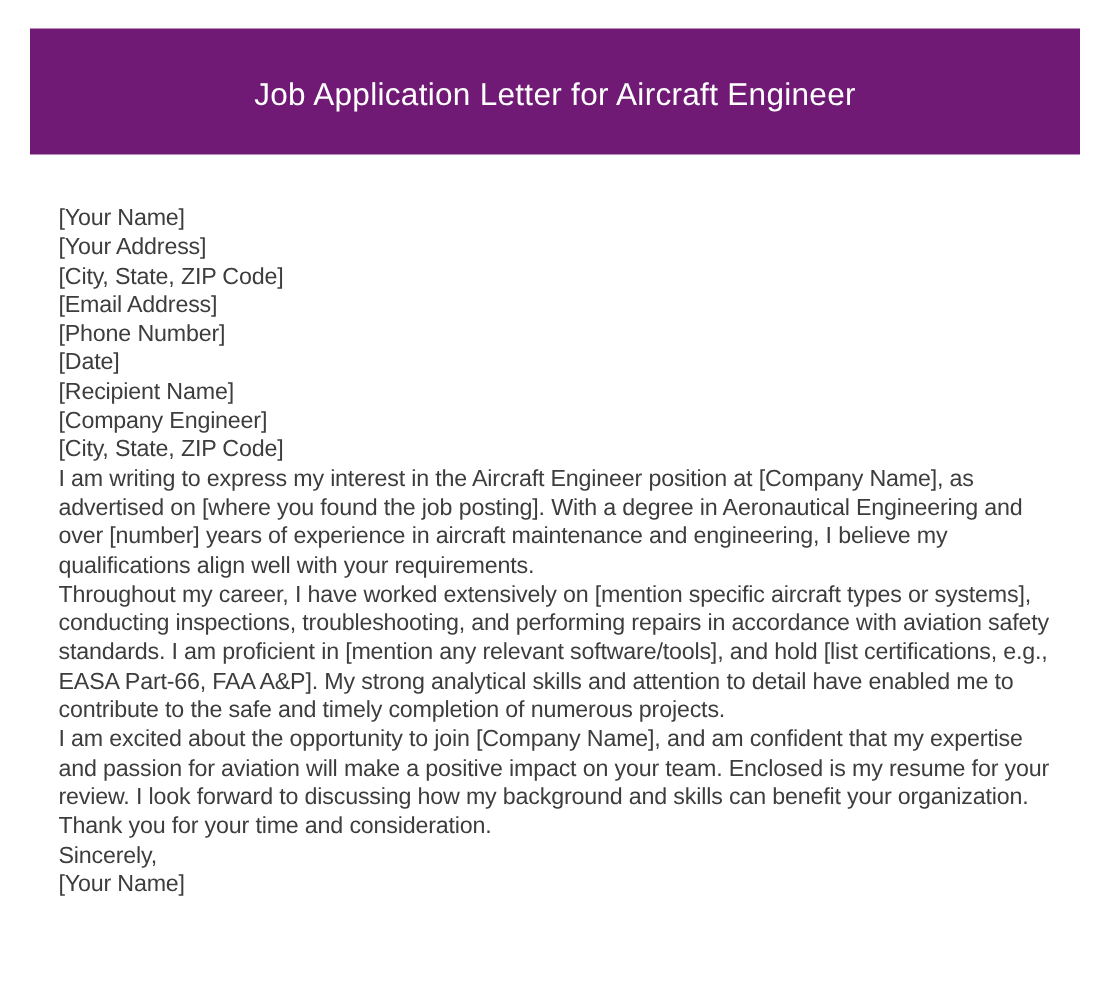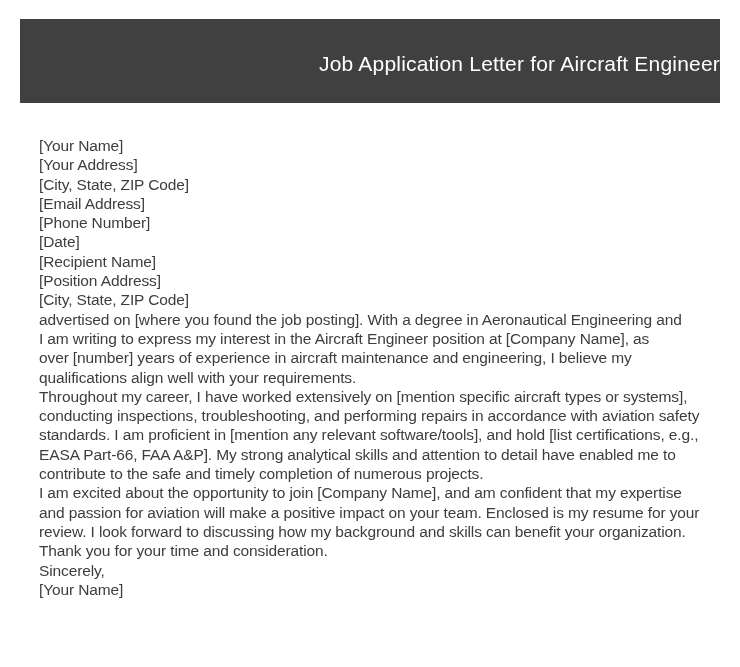--- a/index.html
+++ b/index.html
@@ -14,24 +14,24 @@
     height: 667px;
     background: #ffffff;
     overflow: hidden;
   }
   .header-bar {
     position: absolute;
     left: 20px;
     top: 19px;
     width: 700px;
     height: 84px;
-    background: #404040;
+    background: #701a75;
     display: flex;
     align-items: center;
-    justify-content: flex-end;
+    justify-content: center;
   }
   .header-title {
     color: #ffffff;
     font-size: 21px;
     font-weight: 500;
     letter-spacing: 0.2px;
     padding-top: 5px;
   }
   .letter-body {
     position: absolute;
@@ -56,24 +56,24 @@
     <div class="header-title">Job Application Letter for Aircraft Engineer</div>
   </div>
   <div class="letter-body">
       <div class="line">[Your Name]</div>
       <div class="line">[Your Address]</div>
       <div class="line">[City, State, ZIP Code]</div>
       <div class="line">[Email Address]</div>
       <div class="line">[Phone Number]</div>
       <div class="line">[Date]</div>
       <div class="line">[Recipient Name]</div>
-      <div class="line">[Position Address]</div>
+      <div class="line">[Company Engineer]</div>
       <div class="line">[City, State, ZIP Code]</div>
+      <div class="line">I am writing to express my interest in the Aircraft Engineer position at [Company Name], as</div>
       <div class="line">advertised on [where you found the job posting]. With a degree in Aeronautical Engineering and</div>
-      <div class="line">I am writing to express my interest in the Aircraft Engineer position at [Company Name], as</div>
       <div class="line">over [number] years of experience in aircraft maintenance and engineering, I believe my</div>
       <div class="line">qualifications align well with your requirements.</div>
       <div class="line">Throughout my career, I have worked extensively on [mention specific aircraft types or systems],</div>
       <div class="line">conducting inspections, troubleshooting, and performing repairs in accordance with aviation safety</div>
       <div class="line">standards. I am proficient in [mention any relevant software/tools], and hold [list certifications, e.g.,</div>
       <div class="line">EASA Part-66, FAA A&amp;P]. My strong analytical skills and attention to detail have enabled me to</div>
       <div class="line">contribute to the safe and timely completion of numerous projects.</div>
       <div class="line">I am excited about the opportunity to join [Company Name], and am confident that my expertise</div>
       <div class="line">and passion for aviation will make a positive impact on your team. Enclosed is my resume for your</div>
       <div class="line">review. I look forward to discussing how my background and skills can benefit your organization.</div>

